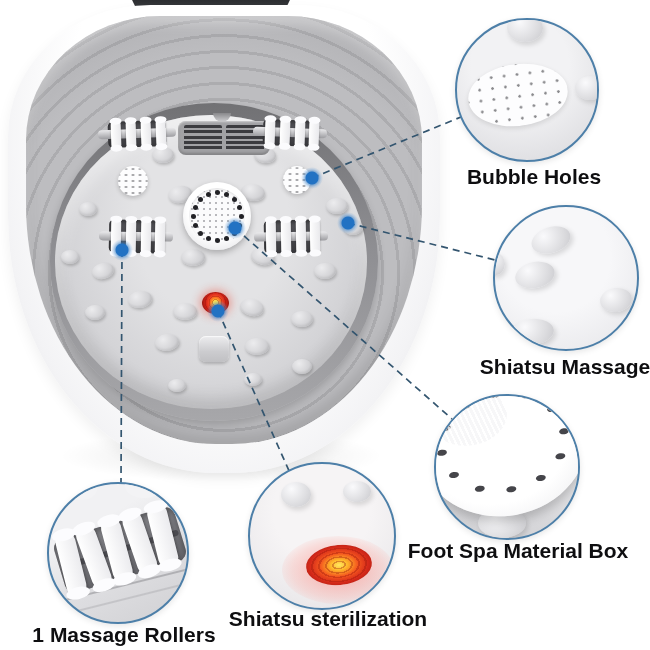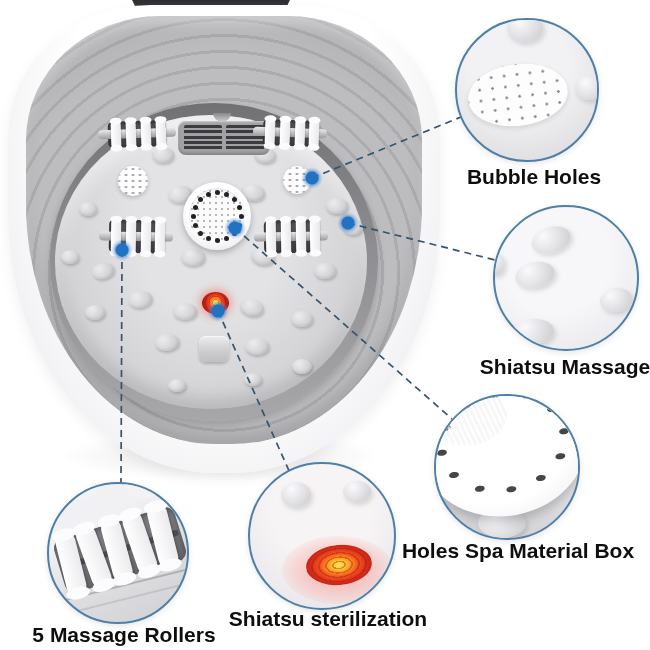--- a/index.html
+++ b/index.html
@@ -293,17 +293,17 @@
   </div>
 
   <div class="cdot" style="left:301px;top:167px;"></div>
   <div class="cdot" style="left:337px;top:212px;"></div>
   <div class="cdot" style="left:224px;top:217px;"></div>
   <div class="cdot" style="left:111px;top:239px;"></div>
   <div class="cdot" style="left:207px;top:300px;"></div>
 
   <div class="clabel" style="left:565px;top:367px;">Shiatsu Massage</div>
   <div class="clabel" style="left:534px;top:177px;">Bubble Holes</div>
-  <div class="clabel" style="left:518px;top:551px;">Holes Spa Material Box</div>
+  <div class="clabel" style="left:518px;top:551px;">Foot Spa Material Box</div>
   <div class="clabel" style="left:328px;top:619px;">Shiatsu sterilization</div>
-  <div class="clabel" style="left:124px;top:635px;">5 Massage Rollers</div>
+  <div class="clabel" style="left:124px;top:635px;">1 Massage Rollers</div>
 
 </div>
 
 </body></html>

